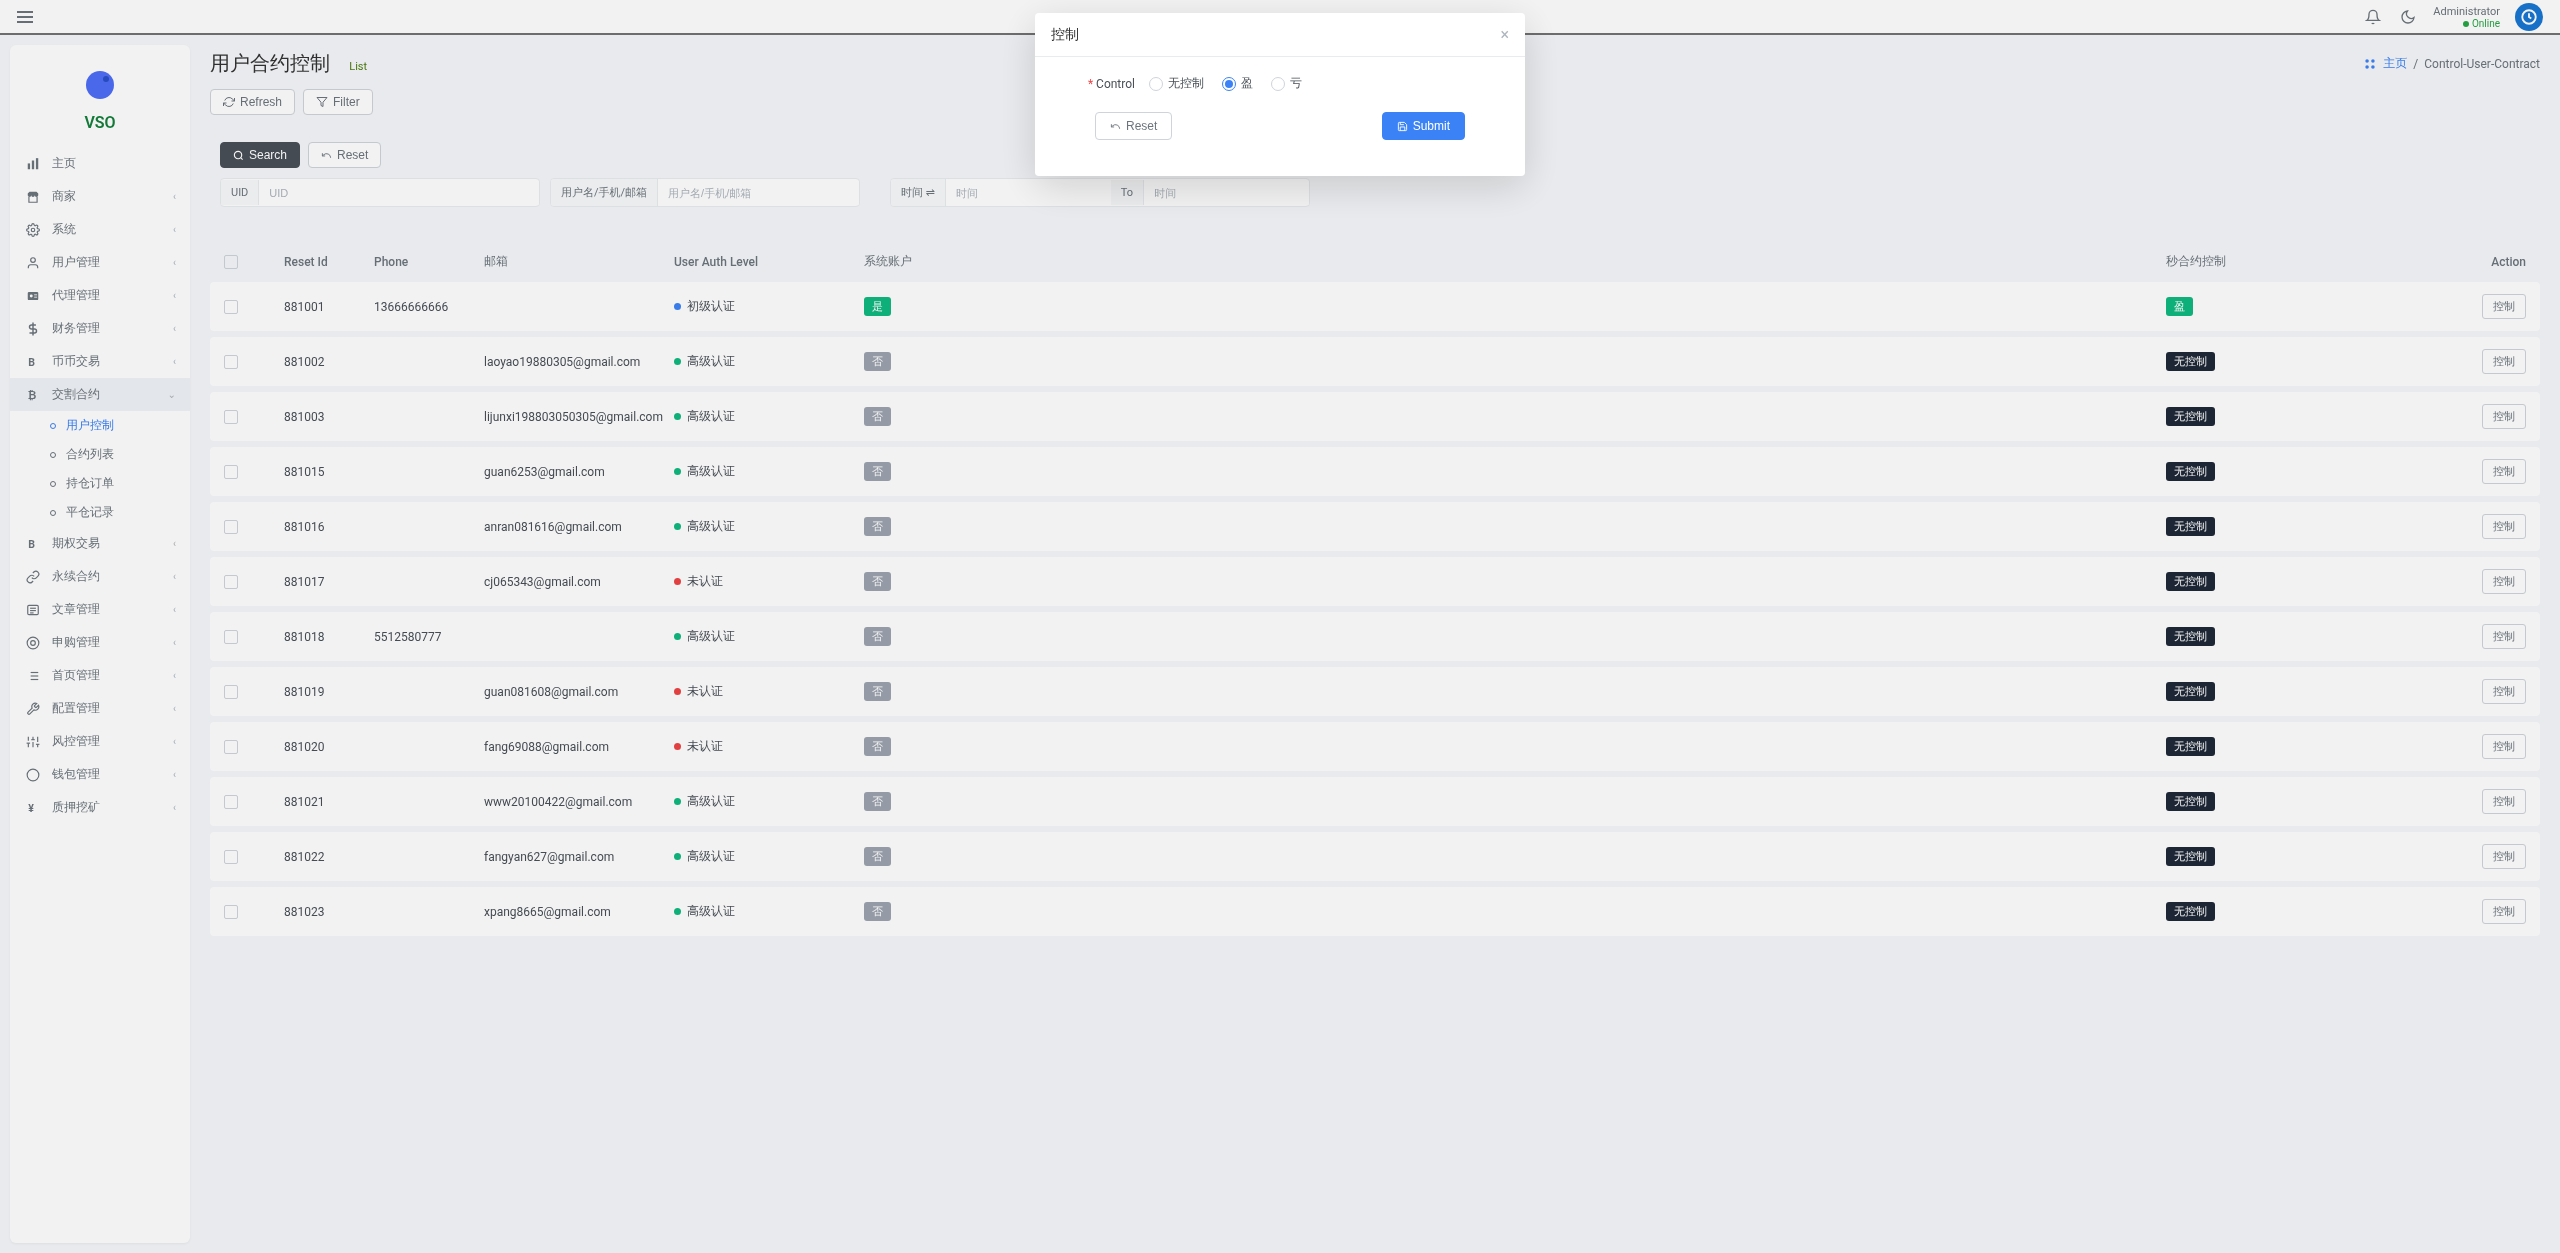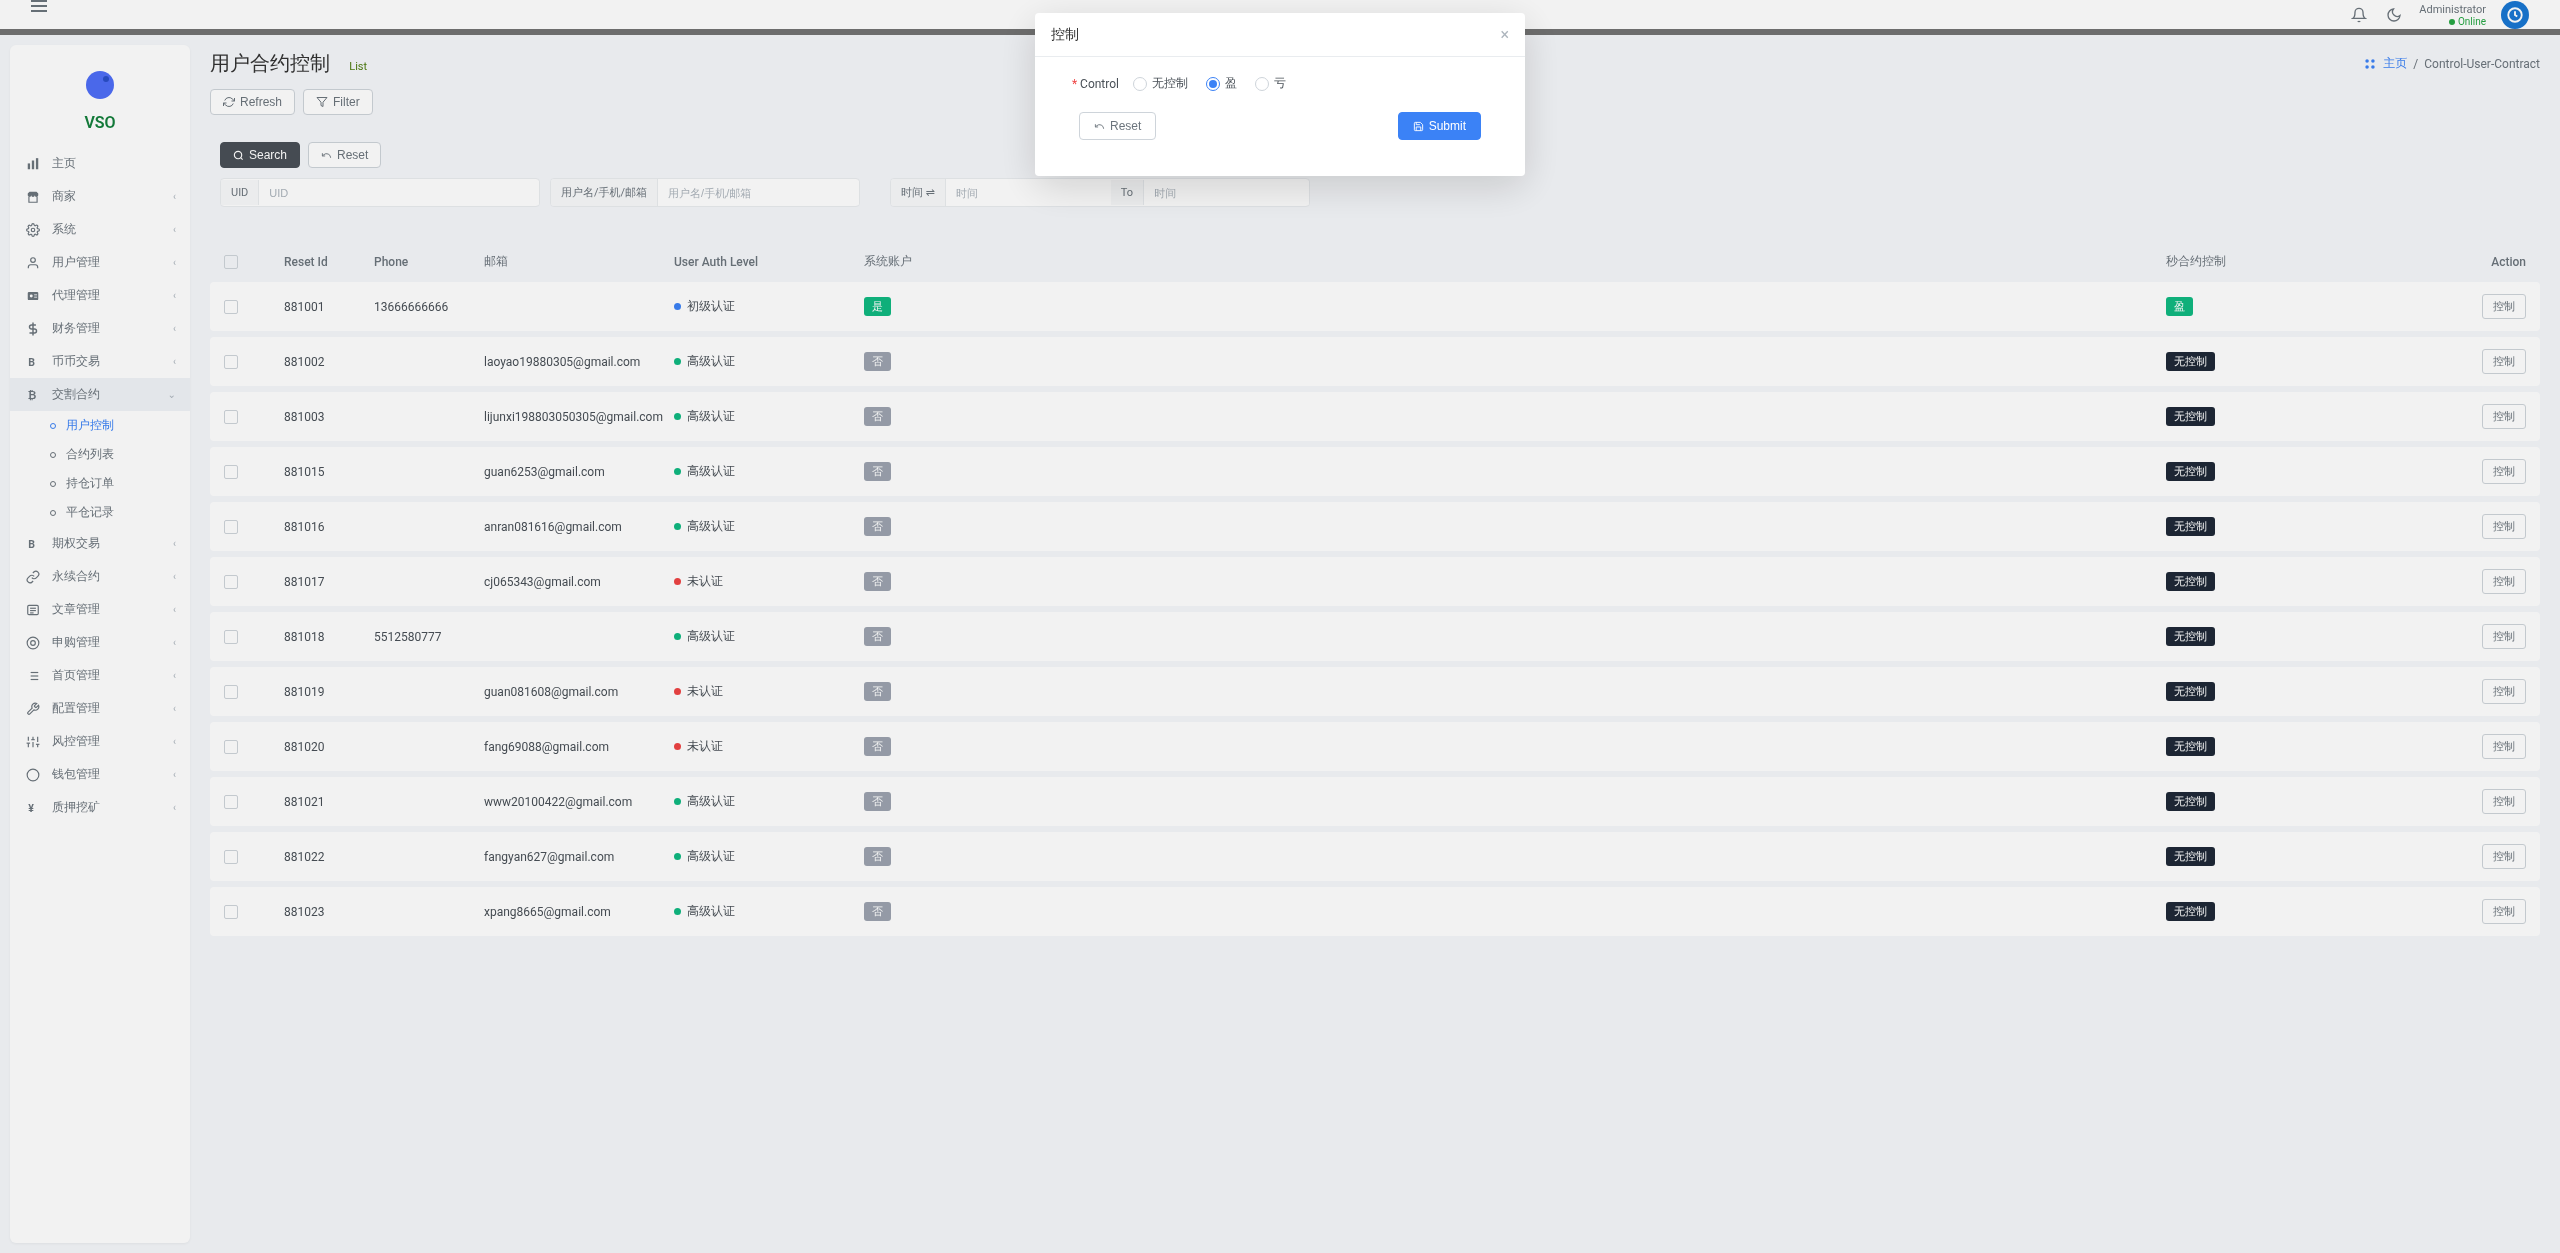--- a/index.html
+++ b/index.html
@@ -1,17 +1,17 @@
 <!DOCTYPE html>
 <html><head>
 <meta charset="utf-8">
 <style>
 * { box-sizing: border-box; margin: 0; padding: 0; }
 body { font-family: -apple-system, BlinkMacSystemFont, "Segoe UI", Roboto, "Helvetica Neue", Arial, sans-serif; font-size: 13px; color: #495057; background: #f5f7fa; }
-.topbar { height: 35px; background: #fff; border-bottom: 6px solid #737373; display: flex; justify-content: space-between; padding: 0 31px; }
+.topbar { height: 35px; background: #fff; border-bottom: 2px solid #737373; display: flex; align-items: center; justify-content: space-between; padding: 0 17px; }
 .hamburger { cursor: pointer; display: flex; flex-direction: column; gap: 3px; }
 .hamburger span { width: 16px; height: 2px; background: #6c757d; }
 .topbar-right { display: flex; align-items: center; gap: 15px; }
 .icon-btn { width: 20px; height: 20px; display: flex; align-items: center; justify-content: center; cursor: pointer; color: #6c757d; }
 .user-info { text-align: right; font-size: 11px; }
 .user-name { color: #6c757d; }
 .user-status { color: #28a745; font-size: 10px; }
 .status-dot { display: inline-block; width: 6px; height: 6px; border-radius: 50%; background: #28a745; margin-right: 3px; }
 .avatar { width: 28px; height: 28px; border-radius: 50%; background: #1976d2; display: flex; align-items: center; justify-content: center; color: #fff; }
 .layout { display: flex; height: calc(100vh - 35px); }
@@ -60,21 +60,21 @@
 .badge-green { background: #10b981; }
 .badge-gray { background: #9ca3af; }
 .badge-black { background: #1f2937; }
 .action-btn { padding: 4px 10px; border: 1px solid #ced4da; background: #fff; border-radius: 3px; font-size: 11px; cursor: pointer; color: #6c757d; }
 .action-col { text-align: right; }
 .overlay { position: fixed; inset: 0; background: rgba(0,0,0,0.05); display: flex; align-items: flex-start; justify-content: center; padding-top: 13px; z-index: 1000; }
 .modal { background: #fff; width: 490px; border-radius: 4px; box-shadow: 0 10px 40px rgba(0,0,0,0.15); }
 .modal-header { padding: 12px 16px; display: flex; align-items: center; justify-content: space-between; border-bottom: 1px solid #e9ecef; }
 .modal-title { font-size: 14px; font-weight: 500; color: #333; }
 .modal-close { cursor: pointer; color: #adb5bd; font-size: 16px; }
-.modal-body { padding: 18px 4px; }
+.modal-body { padding: 18px 20px; }
 .form-row { display: flex; align-items: center; gap: 14px; margin-bottom: 20px; }
 .form-label { width: 80px; text-align: right; font-size: 12px; color: #495057; }
 .required { color: #ef4444; margin-right: 3px; }
 .radio-group { display: flex; gap: 18px; }
 .radio-opt { display: flex; align-items: center; gap: 5px; cursor: pointer; font-size: 12px; }
 .radio-circle { width: 14px; height: 14px; border: 1px solid #ced4da; border-radius: 50%; display: flex; align-items: center; justify-content: center; }
 .radio-circle.checked { border-color: #3b82f6; }
 .radio-circle.checked::after { content: ''; width: 8px; height: 8px; background: #3b82f6; border-radius: 50%; }
 .modal-actions { display: flex; justify-content: space-between; padding: 0 40px 18px; }
 .modal-btn { padding: 6px 14px; border-radius: 4px; font-size: 12px; cursor: pointer; display: inline-flex; align-items: center; gap: 5px; }

